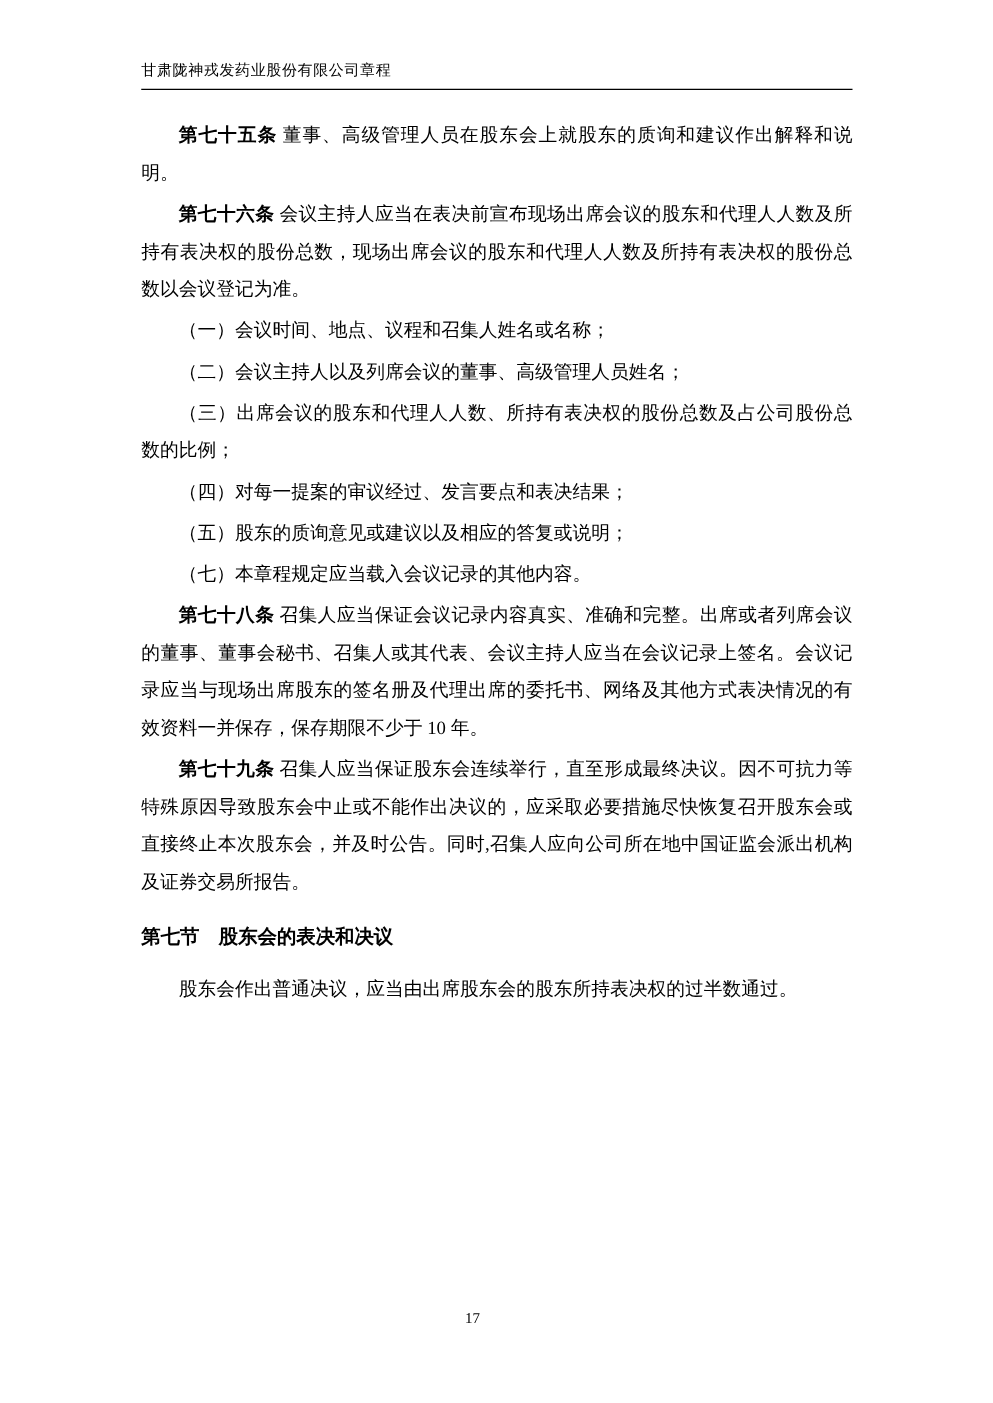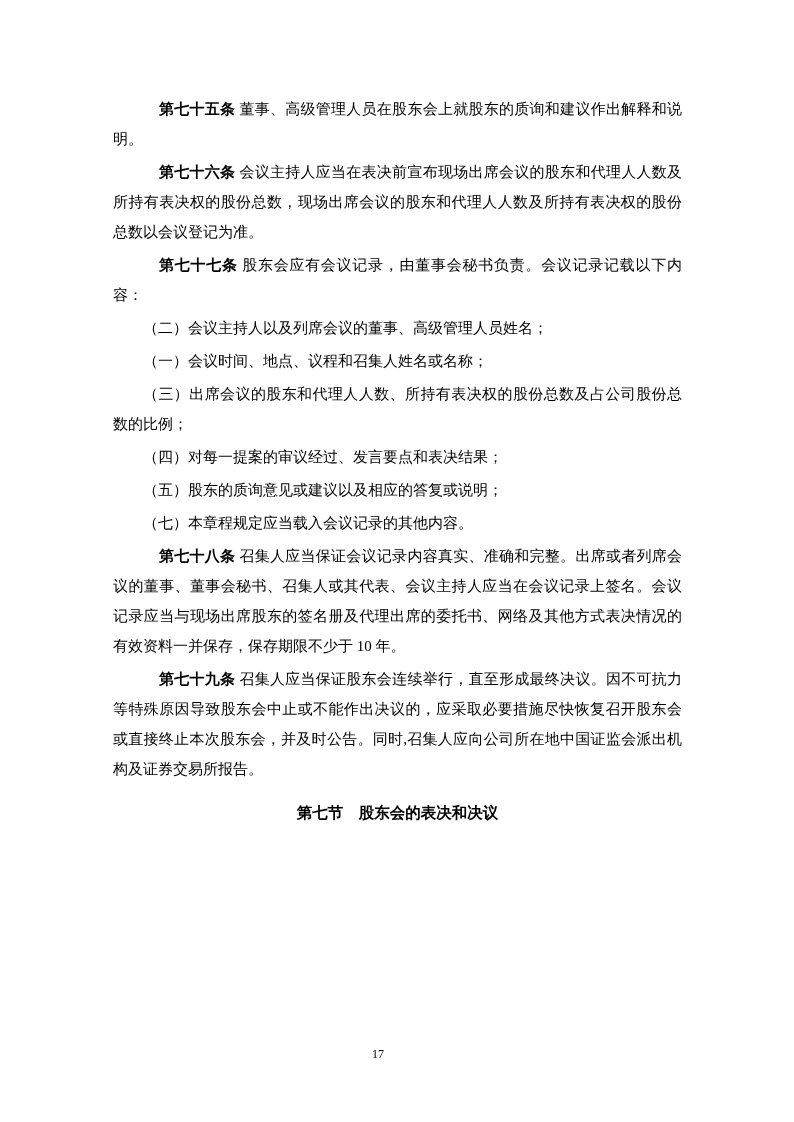--- a/index.html
+++ b/index.html
@@ -32,57 +32,59 @@
   .para {
     font-size: 15px;
     line-height: 30px;
     text-align: justify;
     text-indent: 2em;
     margin-bottom: 3px;
     word-break: break-all;
   }
   .para .article-label {
     font-weight: bold;
-    margin-left: 16px;
   }
   .heading {
     font-size: 15.5px;
     font-weight: bold;
-    text-align: center;
+    text-align: left;
     text-indent: 0;
     line-height: 30px;
     margin: 14px 0 12px 0;
   }
   .page-footer {
     position: absolute;
     bottom: 60px;
     left: 0;
     width: 756px;
     text-align: center;
     font-size: 12px;
   }
 </style>
 </head>
 <body>
 
 <div class="page">
 
+  <header class="page-header">
+    <span>甘肃陇神戎发药业股份有限公司章程</span>
+  </header>
 
   <main class="doc-body">
       <p class="para article"><span class="article-label">第七十五条</span> 董事、高级管理人员在股东会上就股东的质询和建议作出解释和说明。</p>
       <p class="para article"><span class="article-label">第七十六条</span> 会议主持人应当在表决前宣布现场出席会议的股东和代理人人数及所持有表决权的股份总数，现场出席会议的股东和代理人人数及所持有表决权的股份总数以会议登记为准。</p>
-      <p class="para article"><span class="article-label">第七十七条</span> 股东会应有会议记录，由董事会秘书负责。会议记录记载以下内容：</p>
+      <p class="para list">（一）会议时间、地点、议程和召集人姓名或名称；</p>
       <p class="para list">（二）会议主持人以及列席会议的董事、高级管理人员姓名；</p>
-      <p class="para list">（一）会议时间、地点、议程和召集人姓名或名称；</p>
       <p class="para list">（三）出席会议的股东和代理人人数、所持有表决权的股份总数及占公司股份总数的比例；</p>
       <p class="para list">（四）对每一提案的审议经过、发言要点和表决结果；</p>
       <p class="para list">（五）股东的质询意见或建议以及相应的答复或说明；</p>
       <p class="para list">（七）本章程规定应当载入会议记录的其他内容。</p>
       <p class="para article"><span class="article-label">第七十八条</span> 召集人应当保证会议记录内容真实、准确和完整。出席或者列席会议的董事、董事会秘书、召集人或其代表、会议主持人应当在会议记录上签名。会议记录应当与现场出席股东的签名册及代理出席的委托书、网络及其他方式表决情况的有效资料一并保存，保存期限不少于 10 年。</p>
       <p class="para article"><span class="article-label">第七十九条</span> 召集人应当保证股东会连续举行，直至形成最终决议。因不可抗力等特殊原因导致股东会中止或不能作出决议的，应采取必要措施尽快恢复召开股东会或直接终止本次股东会，并及时公告。同时,召集人应向公司所在地中国证监会派出机构及证券交易所报告。</p>
       <p class="heading">第七节　股东会的表决和决议</p>
+      <p class="para plain">股东会作出普通决议，应当由出席股东会的股东所持表决权的过半数通过。</p>
     </main>
 
   <footer class="page-footer">
     <span>17</span>
   </footer>
 
 </div>
 
 </body></html>

